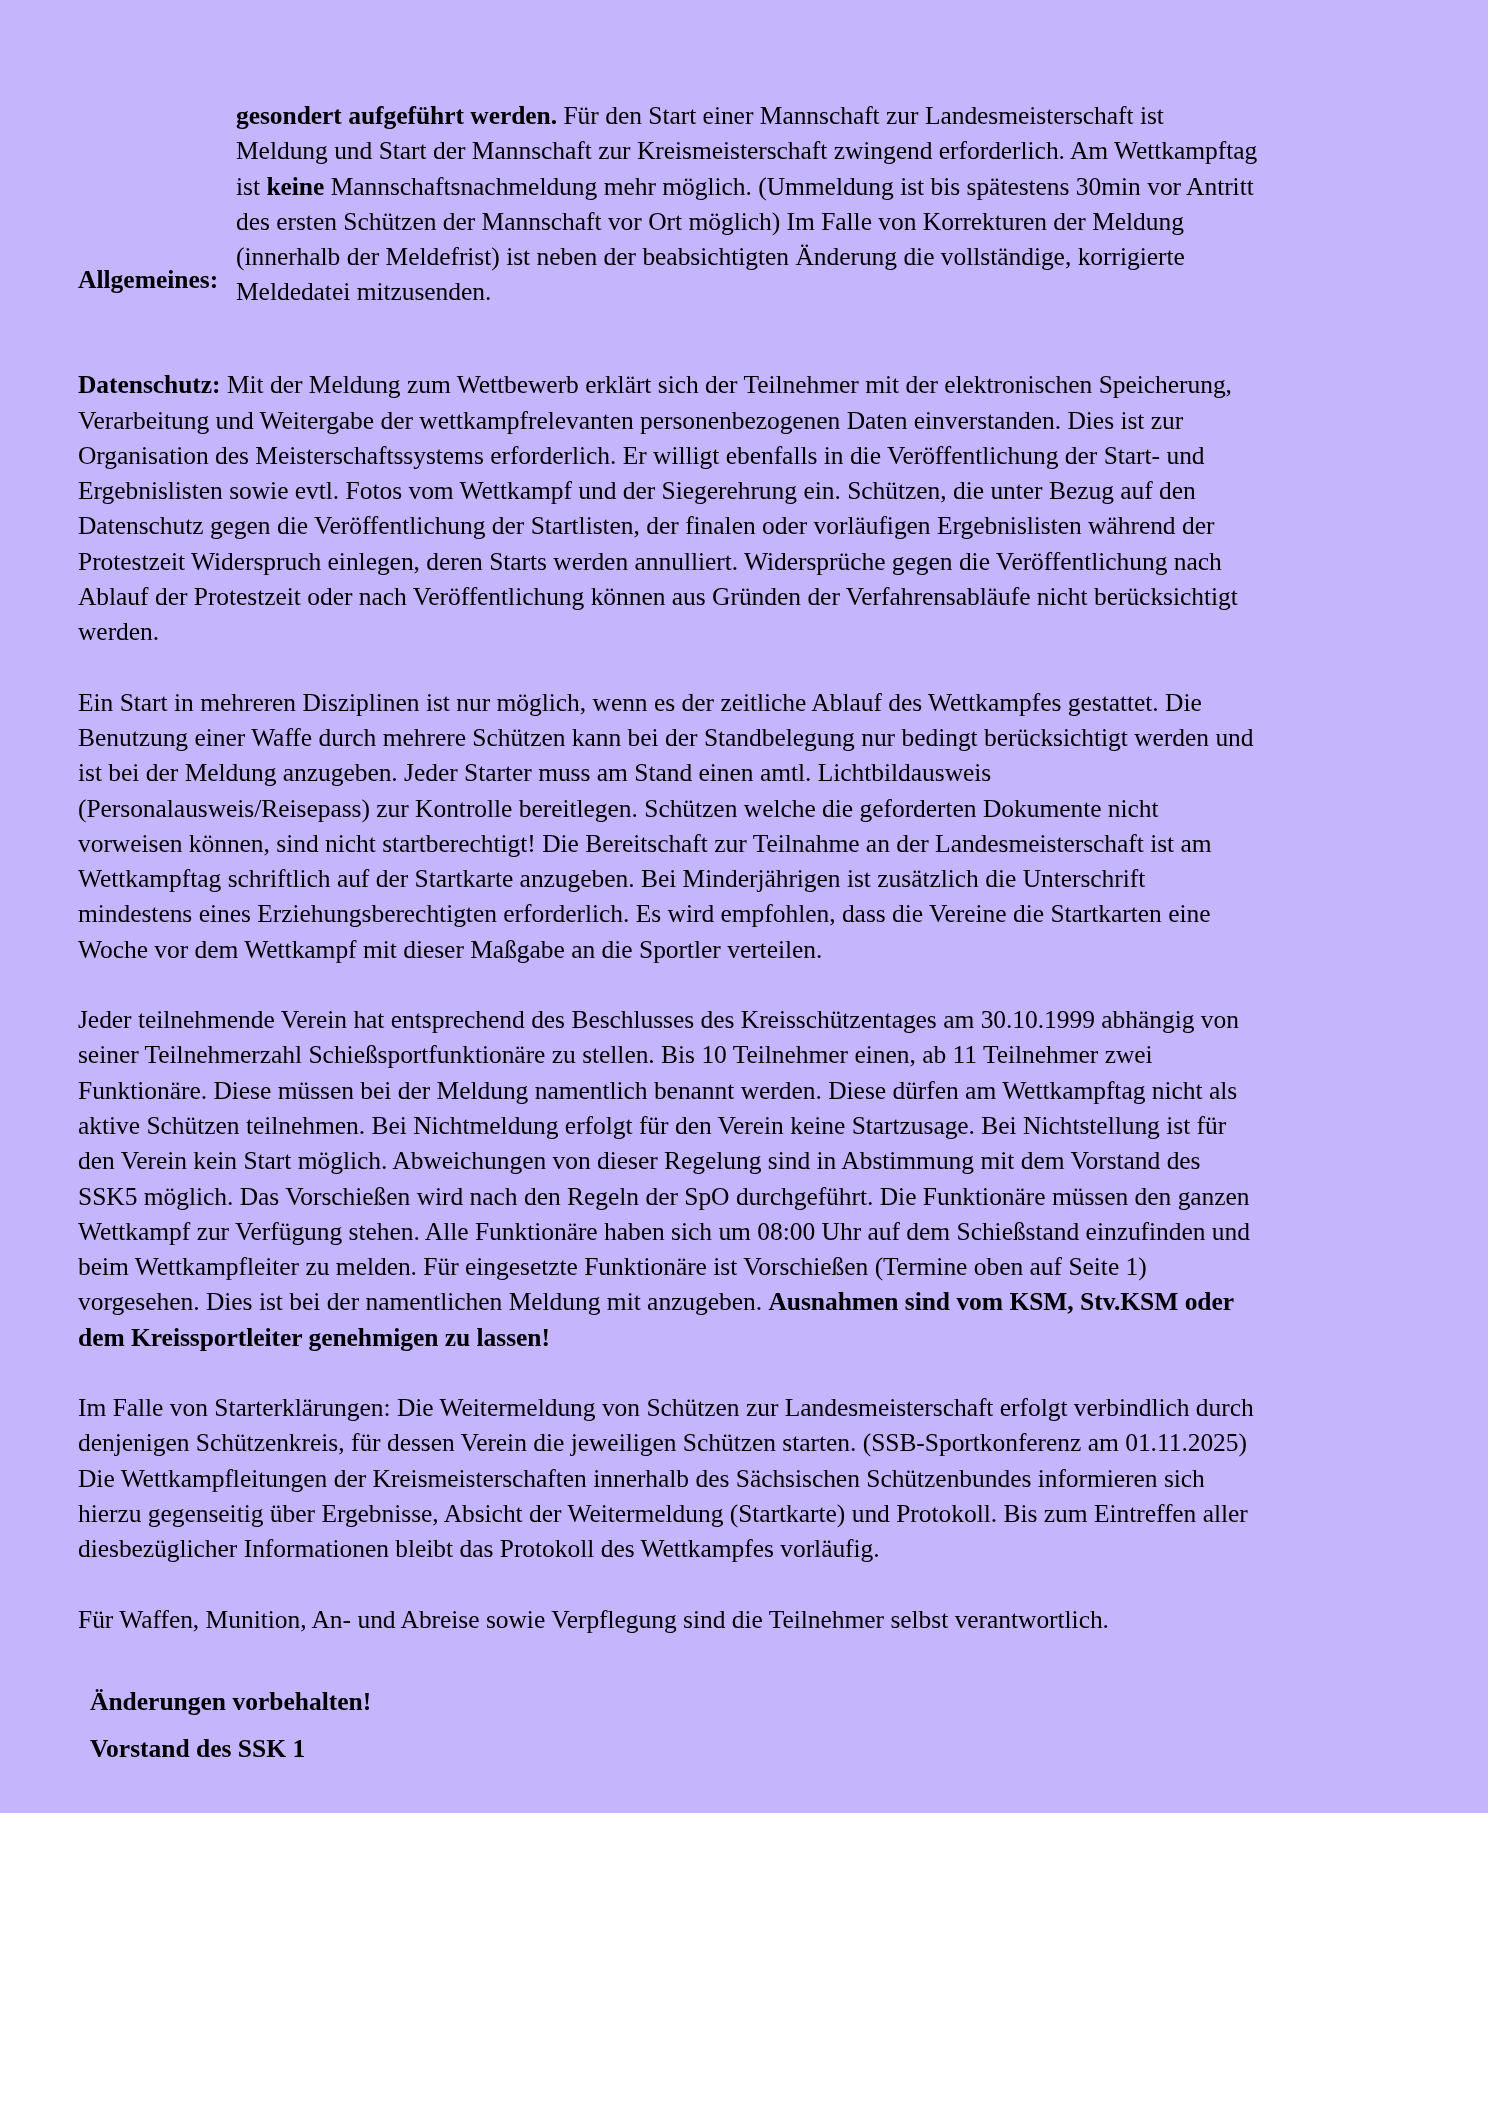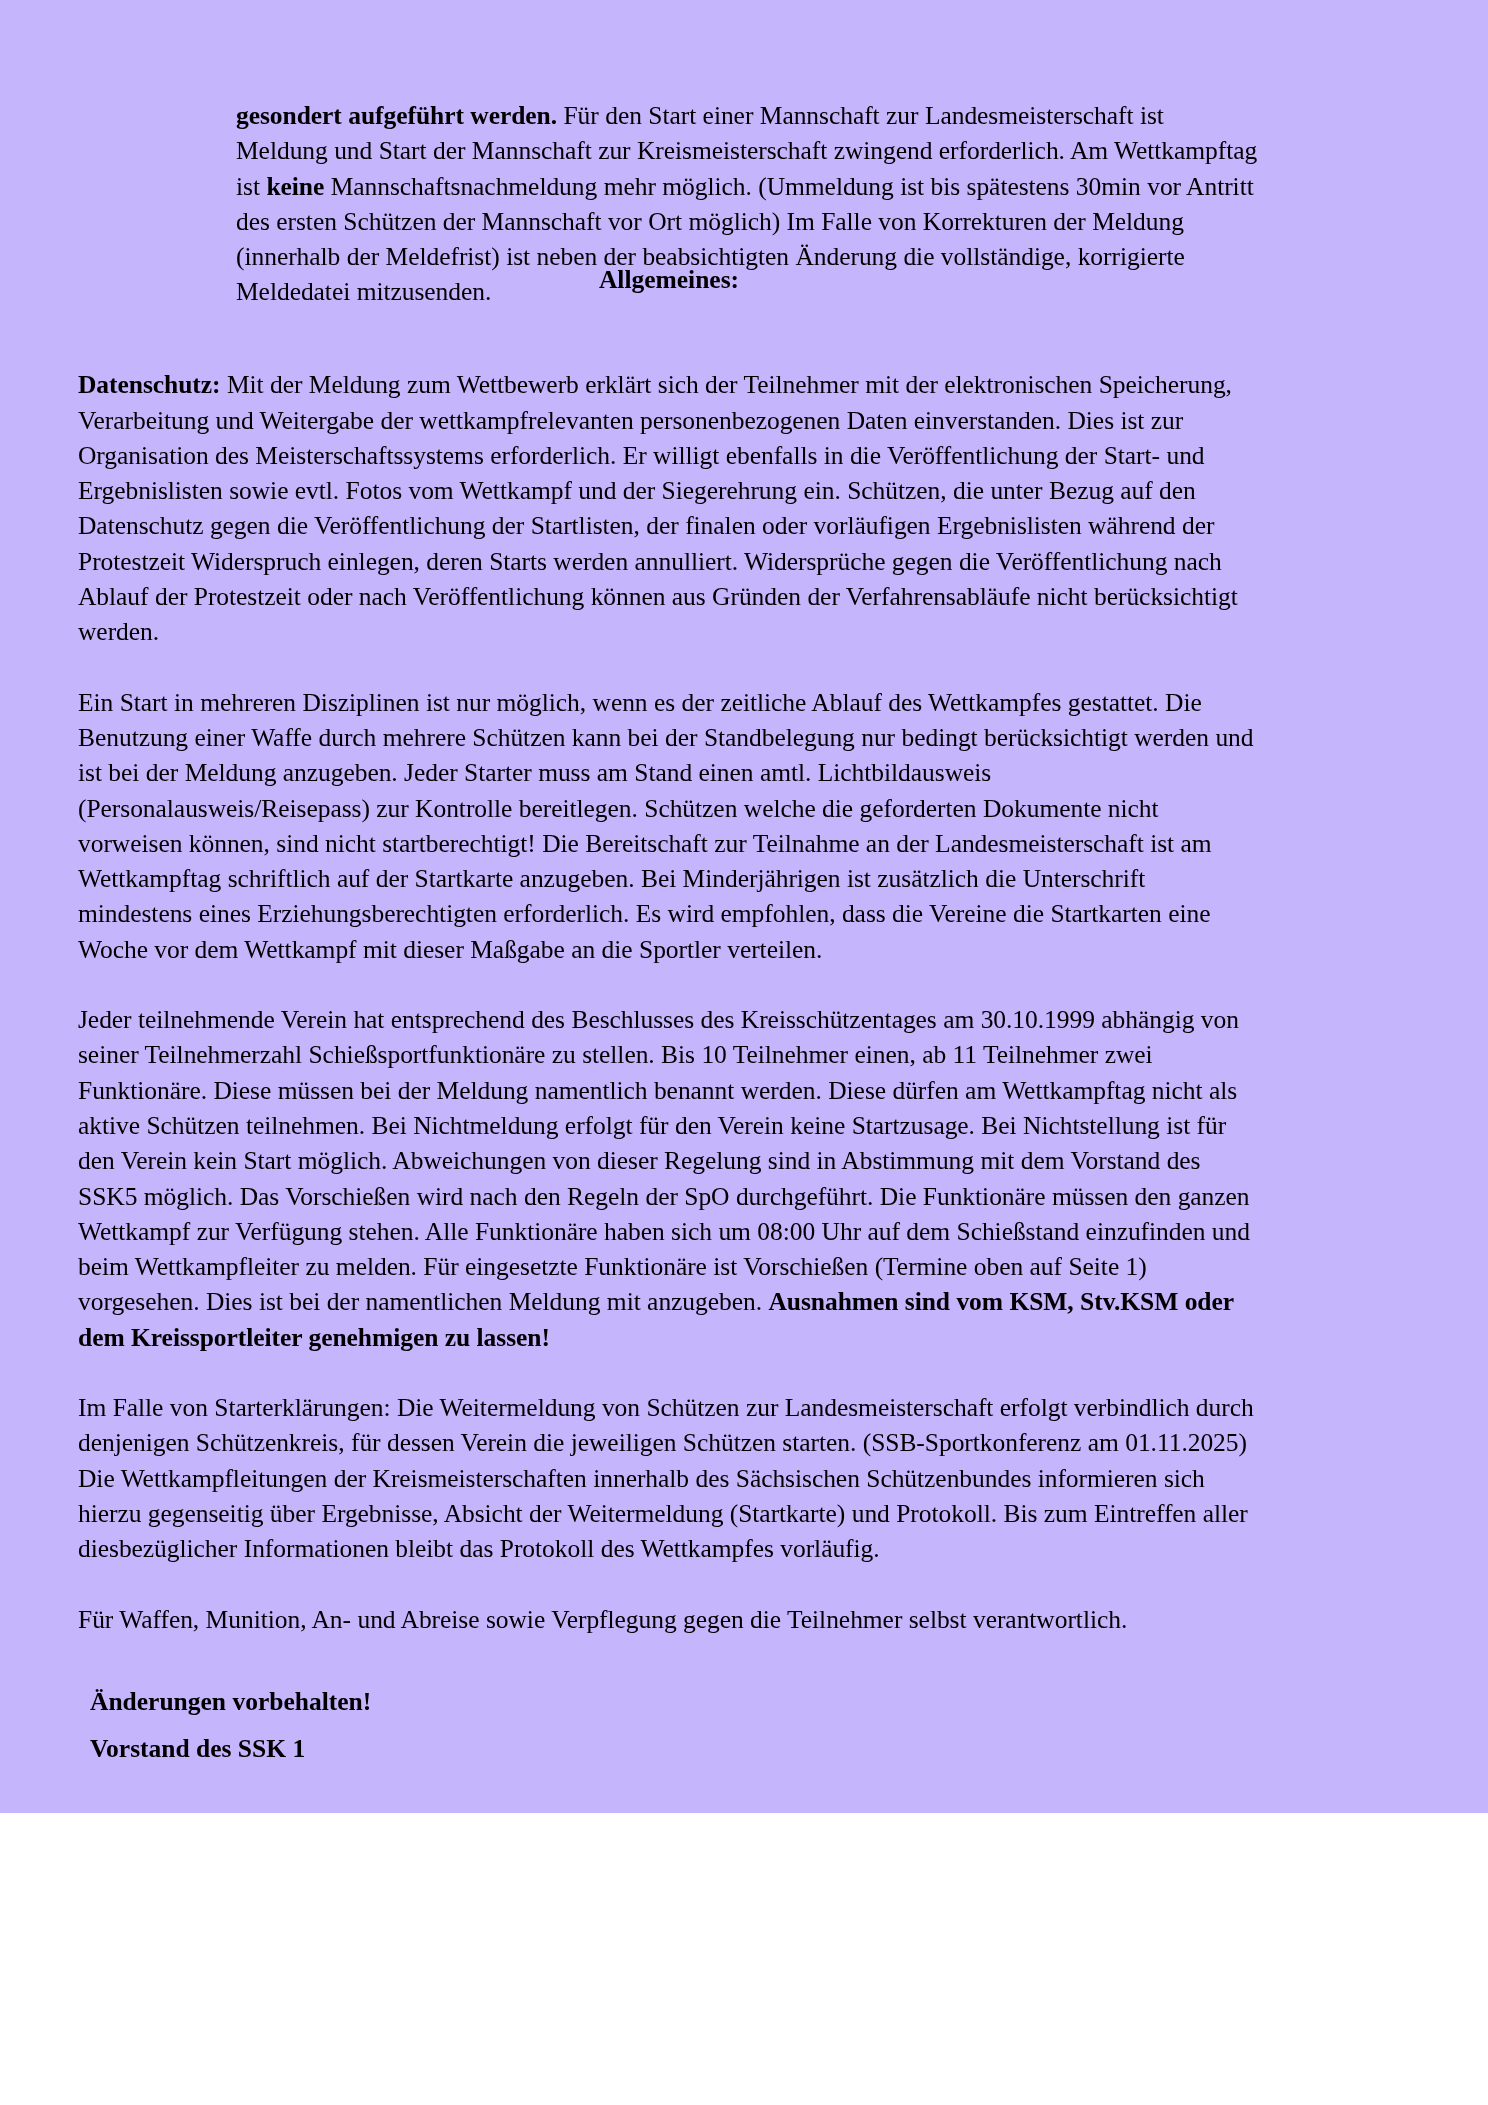--- a/index.html
+++ b/index.html
@@ -52,21 +52,20 @@
     font-size: 25.5px;
     line-height: 35.3px;
   }
   .gap-md { height: 35px; }
 
   h2.section-head {
     margin: 0;
     font-size: 25.5px;
     line-height: 35.3px;
     font-weight: bold;
-    text-align: center;
   }
 
   b, strong { font-weight: bold; }
 
   .sig {
     margin: 12px;
     font-size: 25.5px;
     line-height: 35.3px;
     font-weight: bold;
   }
@@ -98,21 +97,21 @@
     <div class="gap-md"></div>
 
     <p class="para"><span>Jeder teilnehmende Verein hat entsprechend des Beschlusses des Kreisschützentages am 30.10.1999 abhängig von seiner Teilnehmerzahl Schießsportfunktionäre zu stellen. Bis 10 Teilnehmer einen, ab 11 Teilnehmer zwei Funktionäre. Diese müssen bei der Meldung namentlich benannt werden. Diese dürfen am Wettkampftag nicht als aktive Schützen teilnehmen. Bei Nichtmeldung erfolgt für den Verein keine Startzusage. Bei Nichtstellung ist für den Verein kein Start möglich. Abweichungen von dieser Regelung sind in Abstimmung mit dem Vorstand des SSK5 möglich. Das Vorschießen wird nach den Regeln der SpO durchgeführt. Die Funktionäre müssen den ganzen Wettkampf zur Verfügung stehen. Alle Funktionäre haben sich um 08:00 Uhr auf dem Schießstand einzufinden und beim Wettkampfleiter zu melden. Für eingesetzte Funktionäre ist Vorschießen (Termine oben auf Seite 1) vorgesehen. Dies ist bei der namentlichen Meldung mit anzugeben. </span><b>Ausnahmen sind vom KSM, Stv.KSM oder dem Kreissportleiter genehmigen zu lassen!</b></p>
 
     <div class="gap-md"></div>
 
     <p class="para">Im Falle von Starterklärungen: Die Weitermeldung von Schützen zur Landesmeisterschaft erfolgt verbindlich durch denjenigen Schützenkreis, für dessen Verein die jeweiligen Schützen starten. (SSB-Sportkonferenz am 01.11.2025) Die Wettkampfleitungen der Kreismeisterschaften innerhalb des Sächsischen Schützenbundes informieren sich hierzu gegenseitig über Ergebnisse, Absicht der Weitermeldung (Startkarte) und Protokoll. Bis zum Eintreffen aller diesbezüglicher Informationen bleibt das Protokoll des Wettkampfes vorläufig.</p>
 
     <div class="gap-md"></div>
 
-    <p class="para">Für Waffen, Munition, An- und Abreise sowie Verpflegung gegen die Teilnehmer selbst verantwortlich.</p>
+    <p class="para">Für Waffen, Munition, An- und Abreise sowie Verpflegung sind die Teilnehmer selbst verantwortlich.</p>
 
     <div class="gap-md"></div>
 
     <p class="sig">Änderungen vorbehalten!</p>
     <p class="sig">Vorstand des SSK 1</p>
 
   </div>
 
 </div>
 

